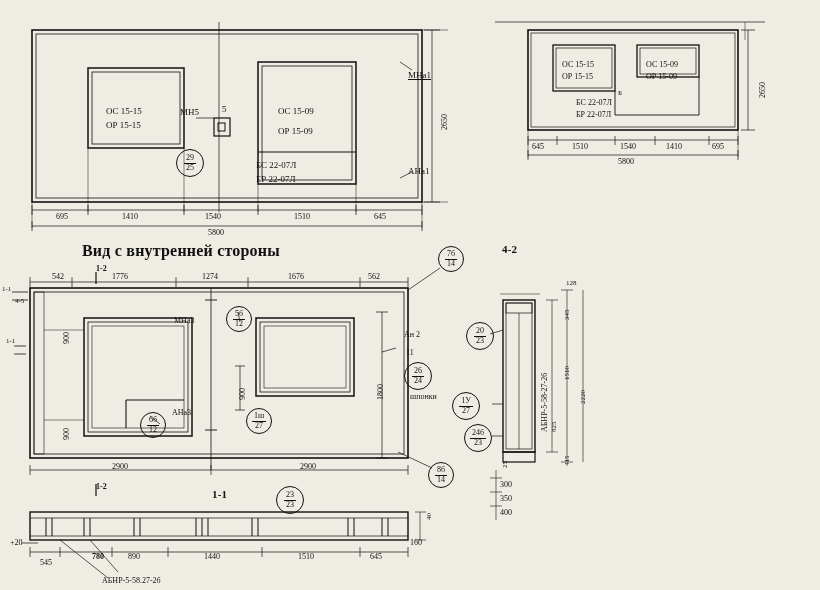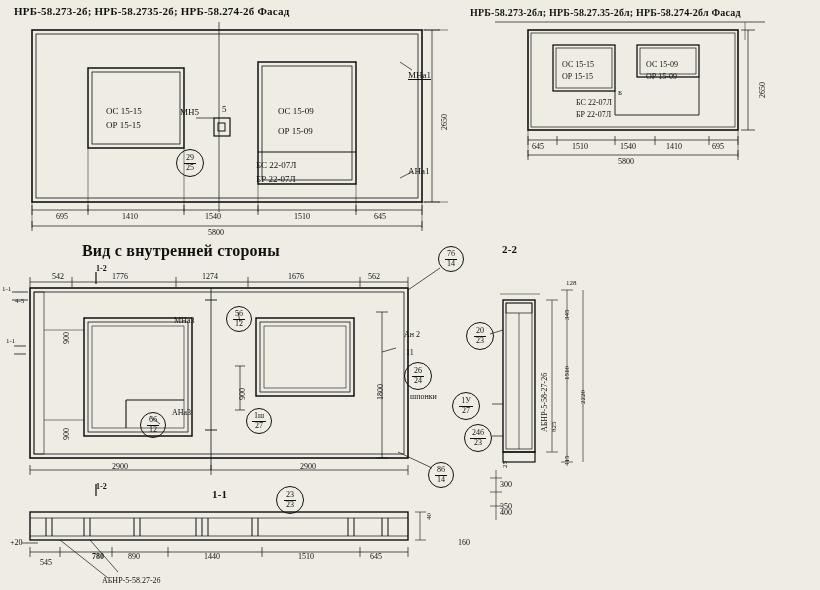--- a/index.html
+++ b/index.html
@@ -222,24 +222,22 @@
     <line x1="360" y1="547" x2="360" y2="557" stroke-width="0.7"></line>
     <line x1="408" y1="547" x2="408" y2="557" stroke-width="0.7"></line>
 
     <line x1="60" y1="540" x2="108" y2="578" stroke-width="0.7"></line>
     <line x1="90" y1="540" x2="118" y2="572" stroke-width="0.7"></line>
 
     <line x1="22" y1="543" x2="38" y2="543" stroke-width="0.7"></line>
   </g>
 </svg>
 
-<div class="lbl ttl" style="left:14px;top:6px;">НРБ-58.273-2б; НРБ-58.2735-2б; НРБ-58.274-2б Фасад</div>
-<div class="lbl ttl" style="left:470px;top:8px;font-size:10px;">НРБ-58.273-2бл; НРБ-58.27.35-2бл; НРБ-58.274-2бл Фасад</div>
 <div class="lbl ttl" style="left:82px;top:246px;font-size:16px;">Вид с внутренней стороны</div>
-<div class="lbl ttl" style="left:502px;top:244px;font-size:11px;">2-2</div>
+<div class="lbl ttl" style="left:502px;top:244px;font-size:11px;">4-2</div>
 <div class="lbl ttl" style="left:212px;top:489px;font-size:11px;">1-1</div>
 
 <div class="lbl" style="left:106px;top:106px;">ОС 15-15</div>
 <div class="lbl" style="left:106px;top:120px;">ОР 15-15</div>
 <div class="lbl" style="left:278px;top:106px;">ОС 15-09</div>
 <div class="lbl" style="left:278px;top:126px;">ОР 15-09</div>
 <div class="lbl" style="left:256px;top:160px;">БС 22-07Л</div>
 <div class="lbl" style="left:256px;top:174px;">БР 22-07Л</div>
 <div class="lbl" style="left:408px;top:70px;text-decoration:underline;">МНа1</div>
 <div class="lbl" style="left:408px;top:166px;">АНа1</div>
@@ -321,21 +319,21 @@
 
 <div class="lbl sm rot90" style="left:540px;top:432px;font-size:8px;">АБНР-5-58-27-2б</div>
 <div class="lbl xs" style="left:566px;top:278px;">128</div>
 <div class="lbl xs rot90" style="left:562px;top:320px;">345</div>
 <div class="lbl xs rot90" style="left:562px;top:380px;">1510</div>
 <div class="lbl xs rot90" style="left:578px;top:404px;">2220</div>
 <div class="lbl xs rot90" style="left:549px;top:432px;">825</div>
 <div class="lbl xs rot90" style="left:562px;top:466px;">415</div>
 <div class="lbl xs rot90" style="left:500px;top:468px;">25</div>
 <div class="lbl sm" style="left:500px;top:480px;">300</div>
-<div class="lbl sm" style="left:500px;top:494px;margin-top:8px;">350</div>
+<div class="lbl sm" style="left:500px;top:494px;">350</div>
 <div class="lbl sm" style="left:500px;top:508px;">400</div>
 <div class="circ" style="left:466px;top:322px;width:26px;height:26px;">
   <span class="top">20</span>
   <span class="bot">23</span>
 </div>
 <div class="circ" style="left:452px;top:392px;width:26px;height:26px;">
   <span class="top">1У</span>
   <span class="bot">27</span>
 </div>
 <div class="circ" style="left:464px;top:424px;width:26px;height:26px;">
@@ -347,17 +345,17 @@
   <span class="top">23</span>
   <span class="bot">23</span>
 </div>
 <div class="lbl sm" style="left:10px;top:538px;">+20</div>
 <div class="lbl sm" style="left:40px;top:558px;">545</div>
 <div class="lbl sm" style="left:92px;top:552px;font-weight:bold;">780</div>
 <div class="lbl sm" style="left:128px;top:552px;">890</div>
 <div class="lbl sm" style="left:204px;top:552px;">1440</div>
 <div class="lbl sm" style="left:298px;top:552px;">1510</div>
 <div class="lbl sm" style="left:370px;top:552px;">645</div>
-<div class="lbl sm" style="left:410px;top:538px;margin-left:48px;">160</div>
+<div class="lbl sm" style="left:410px;top:538px;">160</div>
 <div class="lbl xs rot90" style="left:424px;top:520px;">40</div>
 <div class="lbl sm" style="left:102px;top:576px;">АБНР-5-58.27-2б</div>
 
 </div>
 
 </body></html>

